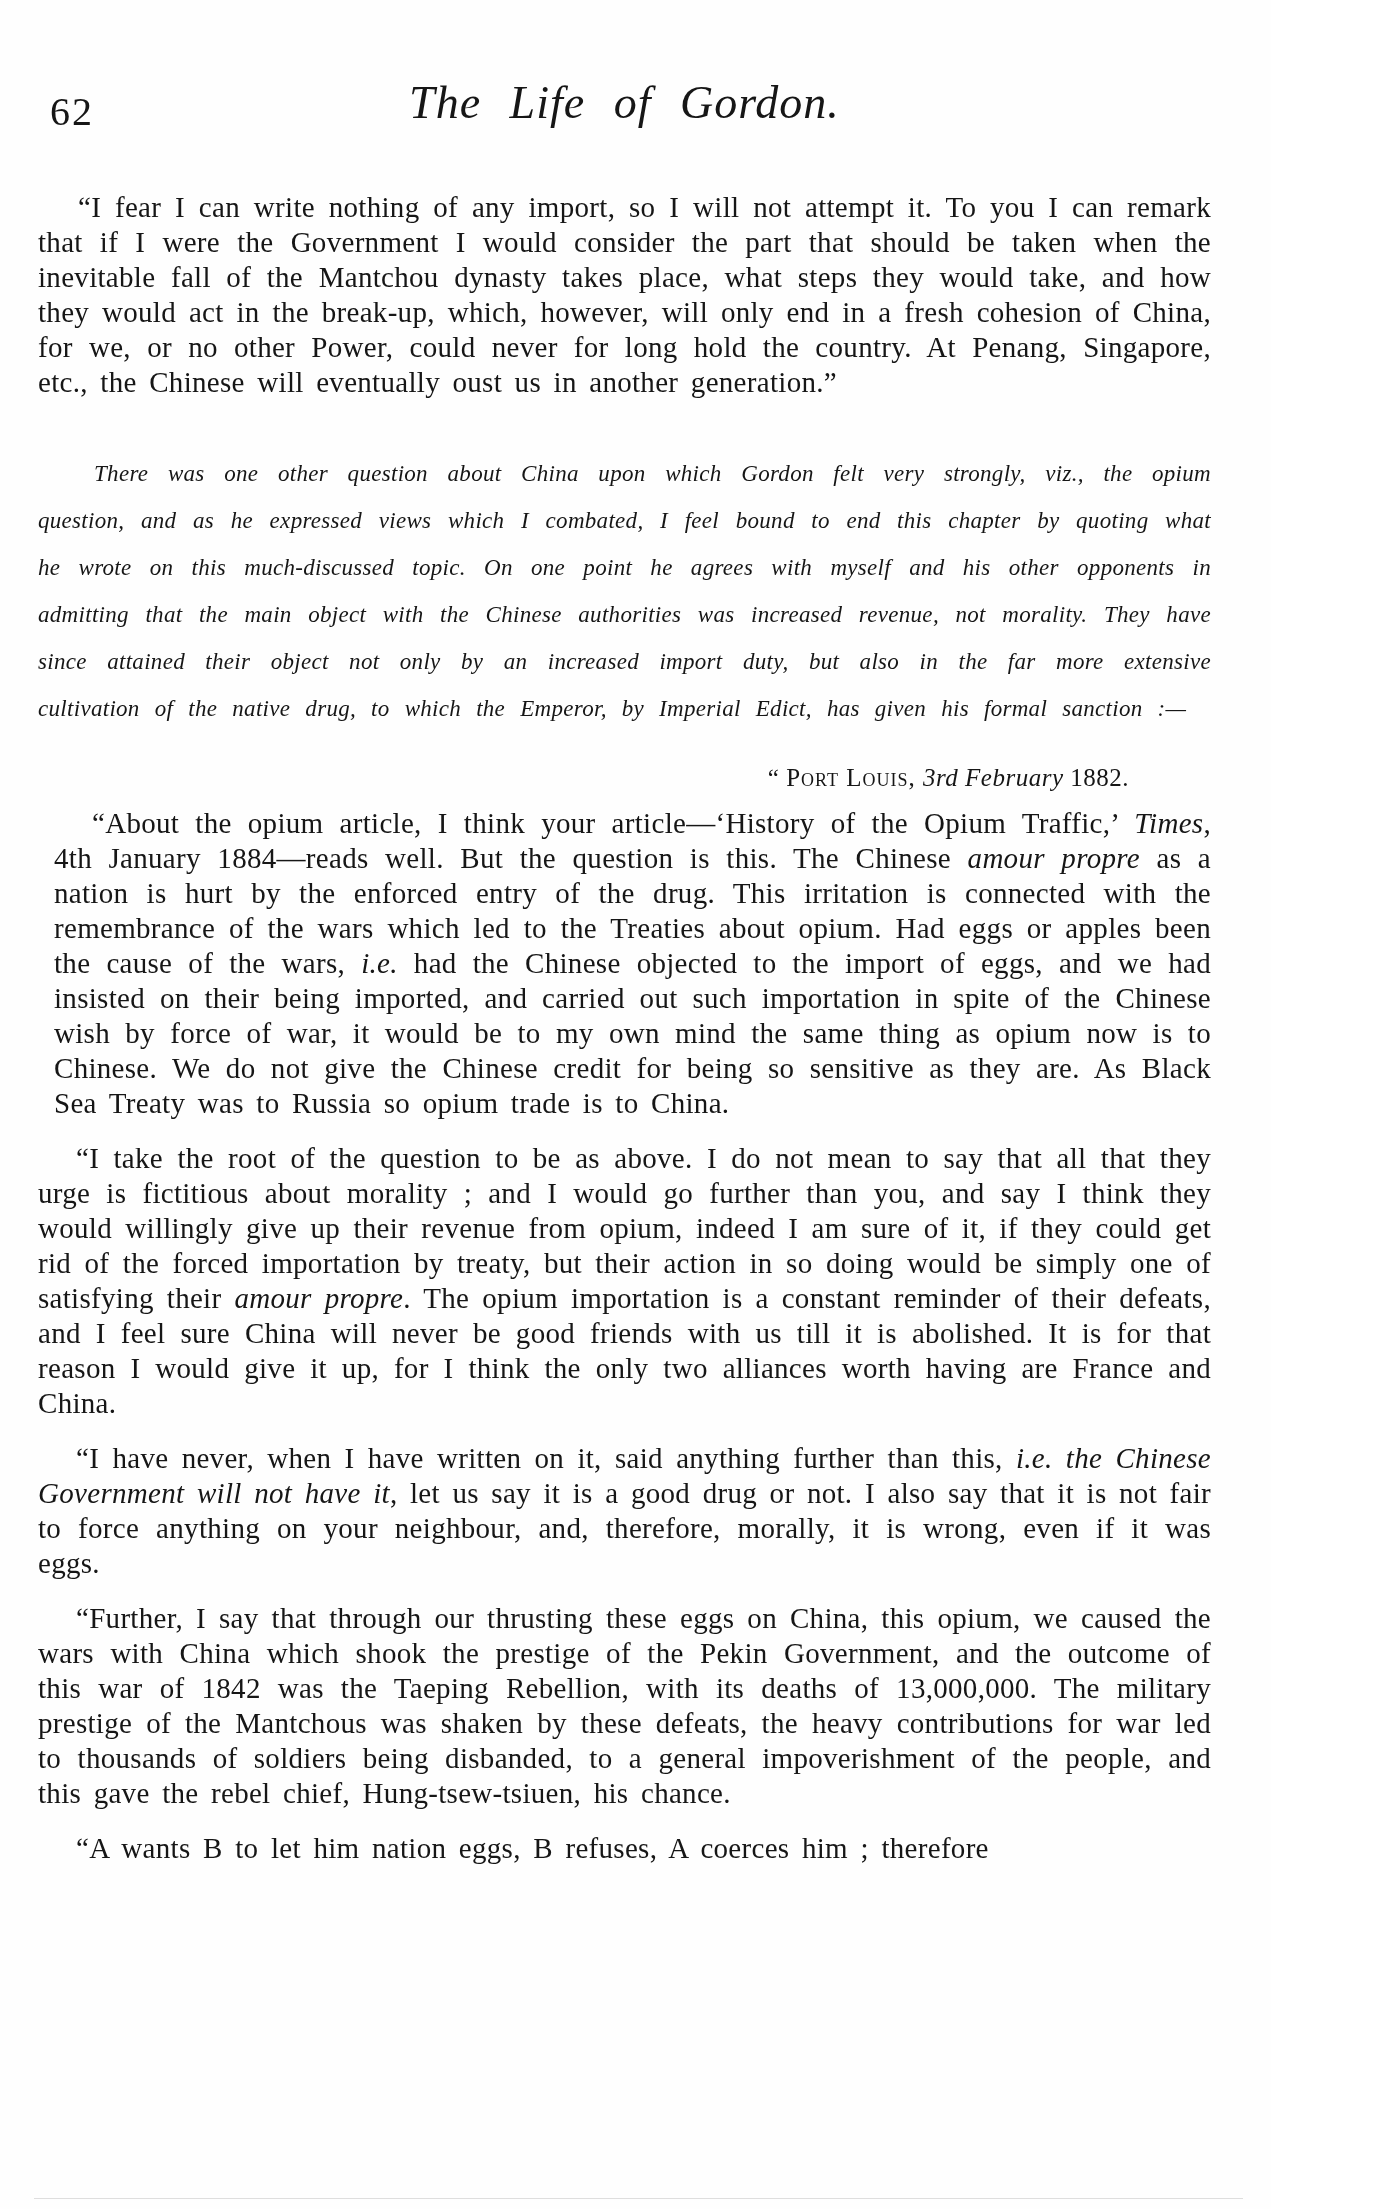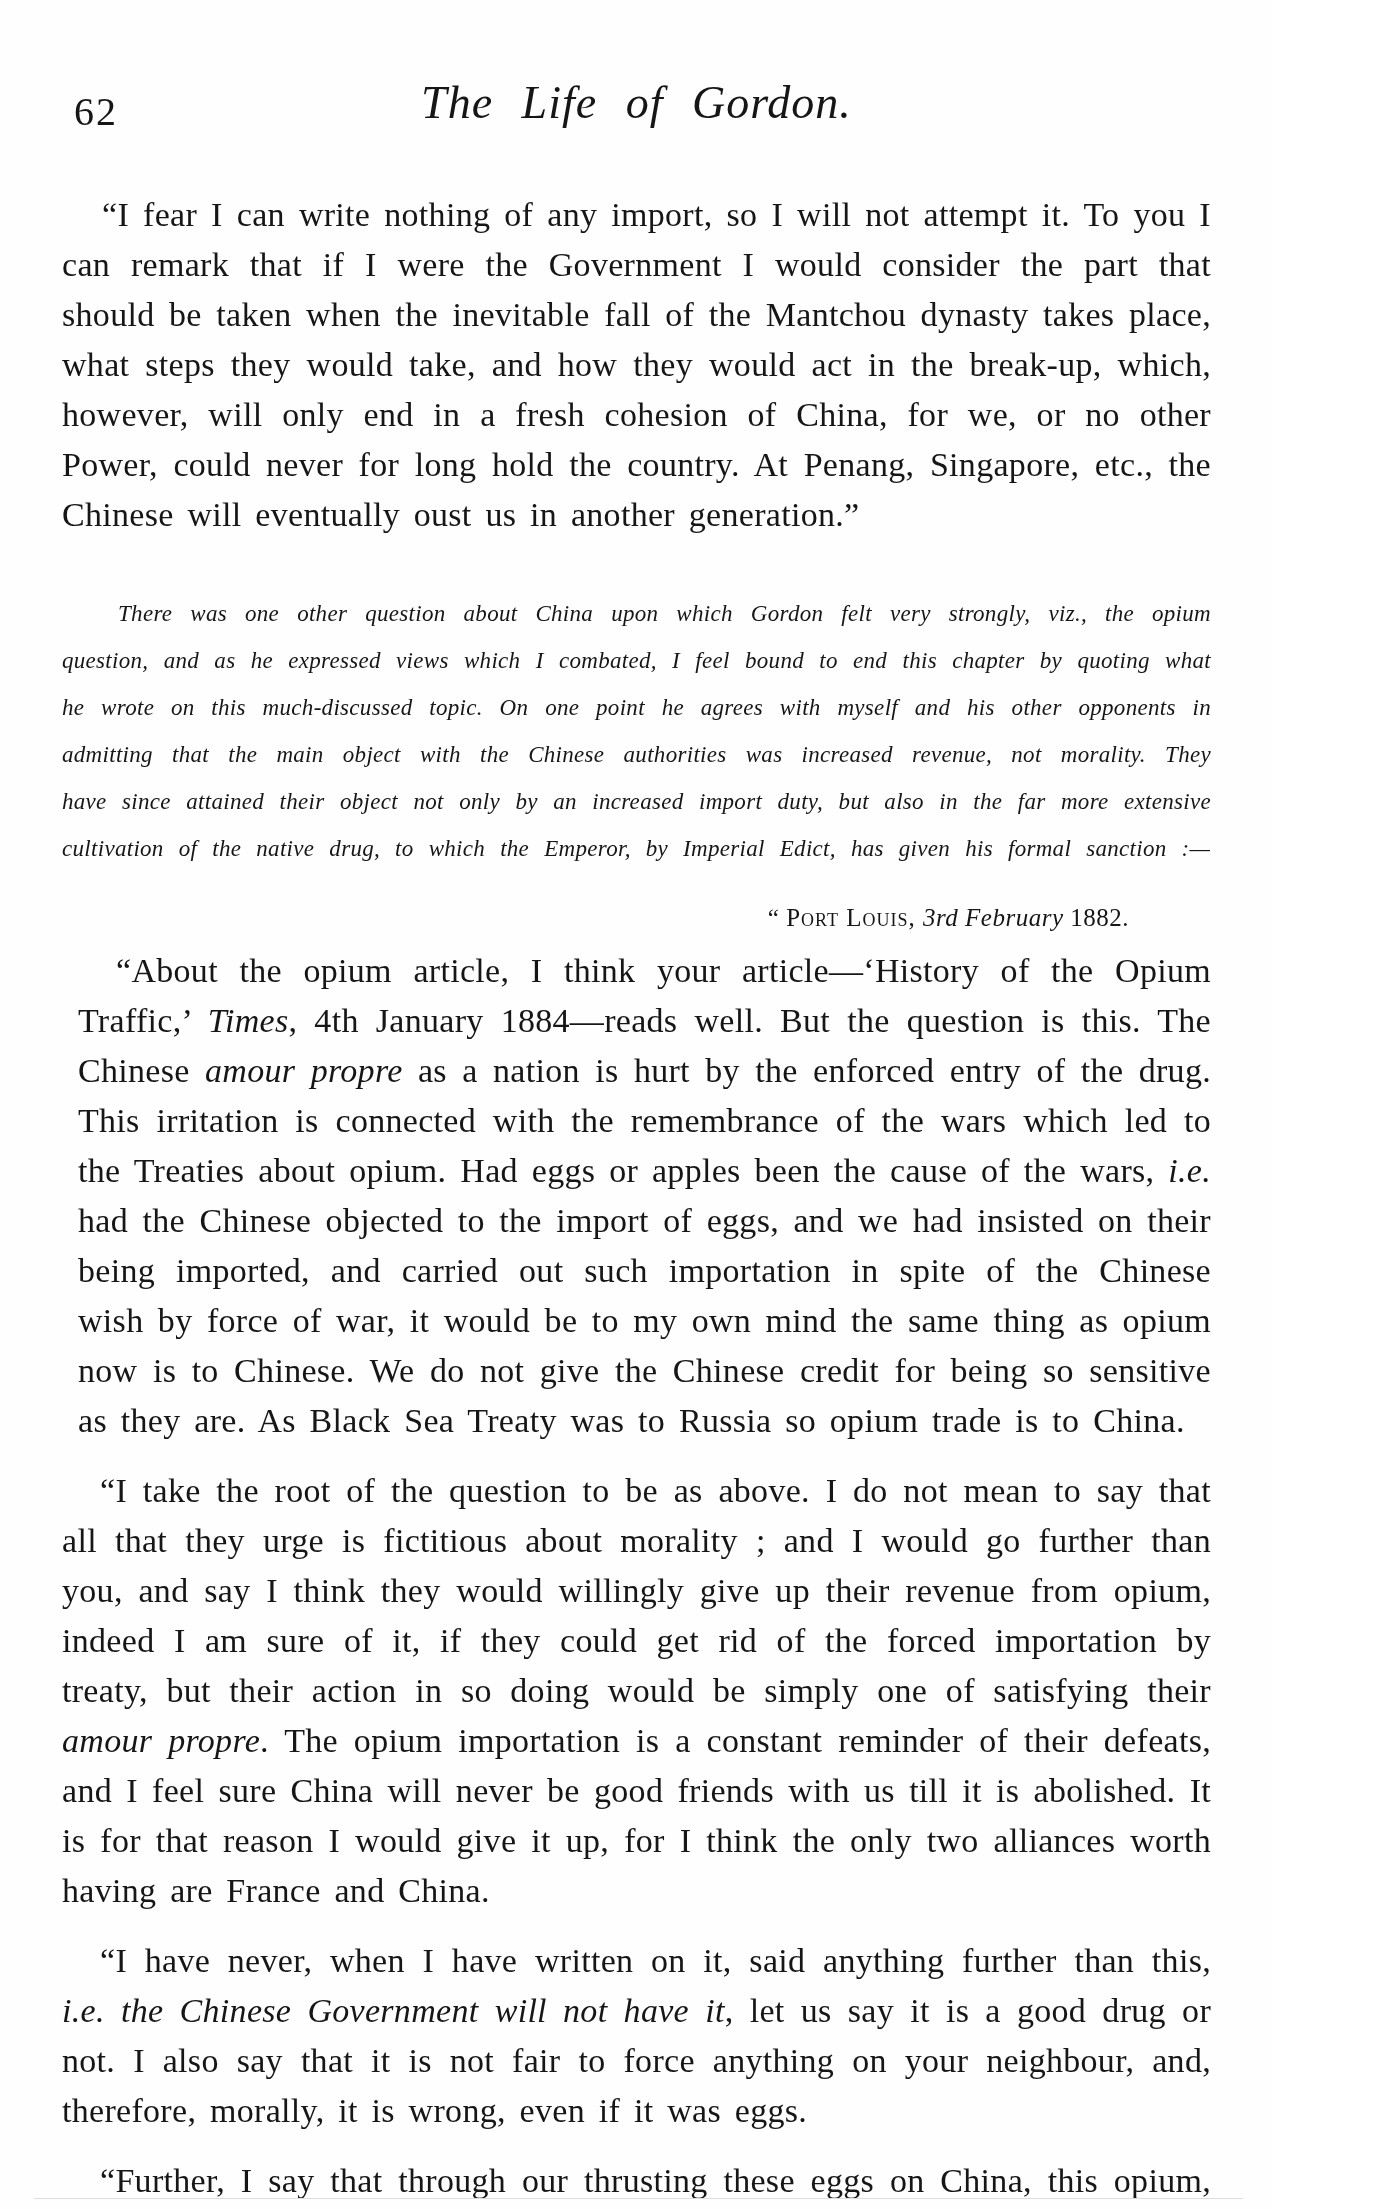--- a/index.html
+++ b/index.html
@@ -4,21 +4,21 @@
 <style>
   html, body { margin: 0; padding: 0; background: #ffffff; }
   .page {
     position: relative;
     width: 1271px;
     height: 2209px;
     box-sizing: border-box;
     background: #fefefe;
     color: #161616;
     font-family: "Liberation Serif", "DejaVu Serif", serif;
-    padding: 76px 60px 0 62px;
+    padding: 76px 60px 0 38px;
     overflow: hidden;
   }
   .page-header {
     position: relative;
     height: 64px;
     margin-bottom: 50px;
   }
   .page-number {
     position: absolute;
     left: 12px;
@@ -28,22 +28,22 @@
   }
   .running-title {
     text-align: center;
     font-style: italic;
     font-size: 46px;
     word-spacing: 16px;
     letter-spacing: 1px;
   }
   p { margin: 0; }
   .small {
-    font-size: 34px;
-    line-height: 50px;
+    font-size: 29px;
+    line-height: 35px;
     text-align: justify;
     letter-spacing: 0.3px;
     word-spacing: 5px;
   }
   .intro-quote { text-indent: 40px; }
   .body-paragraph {
     margin-top: 50px;
     font-size: 23px;
     line-height: 47px;
     text-align: justify;

